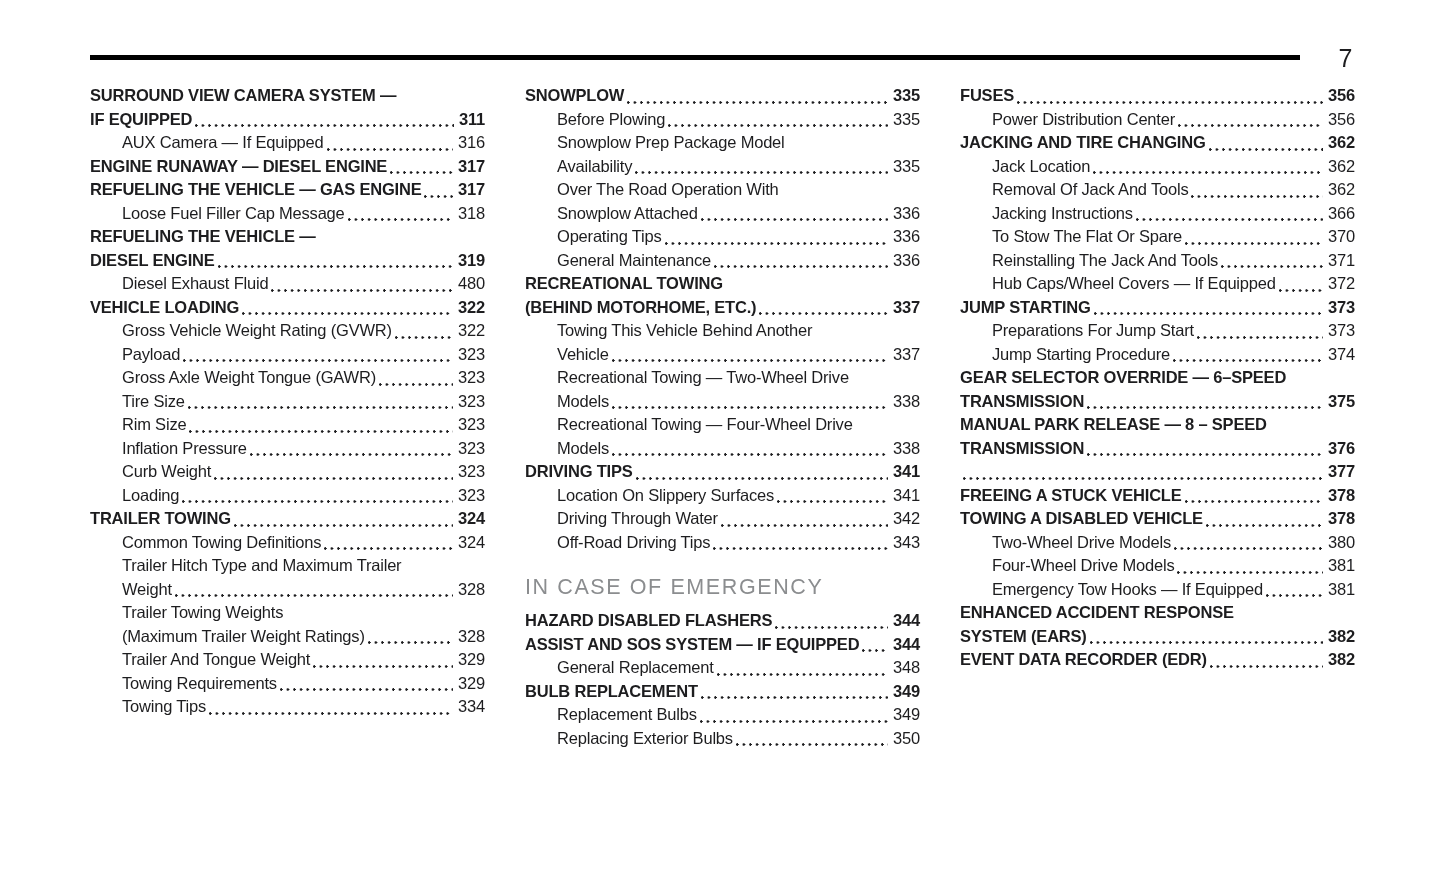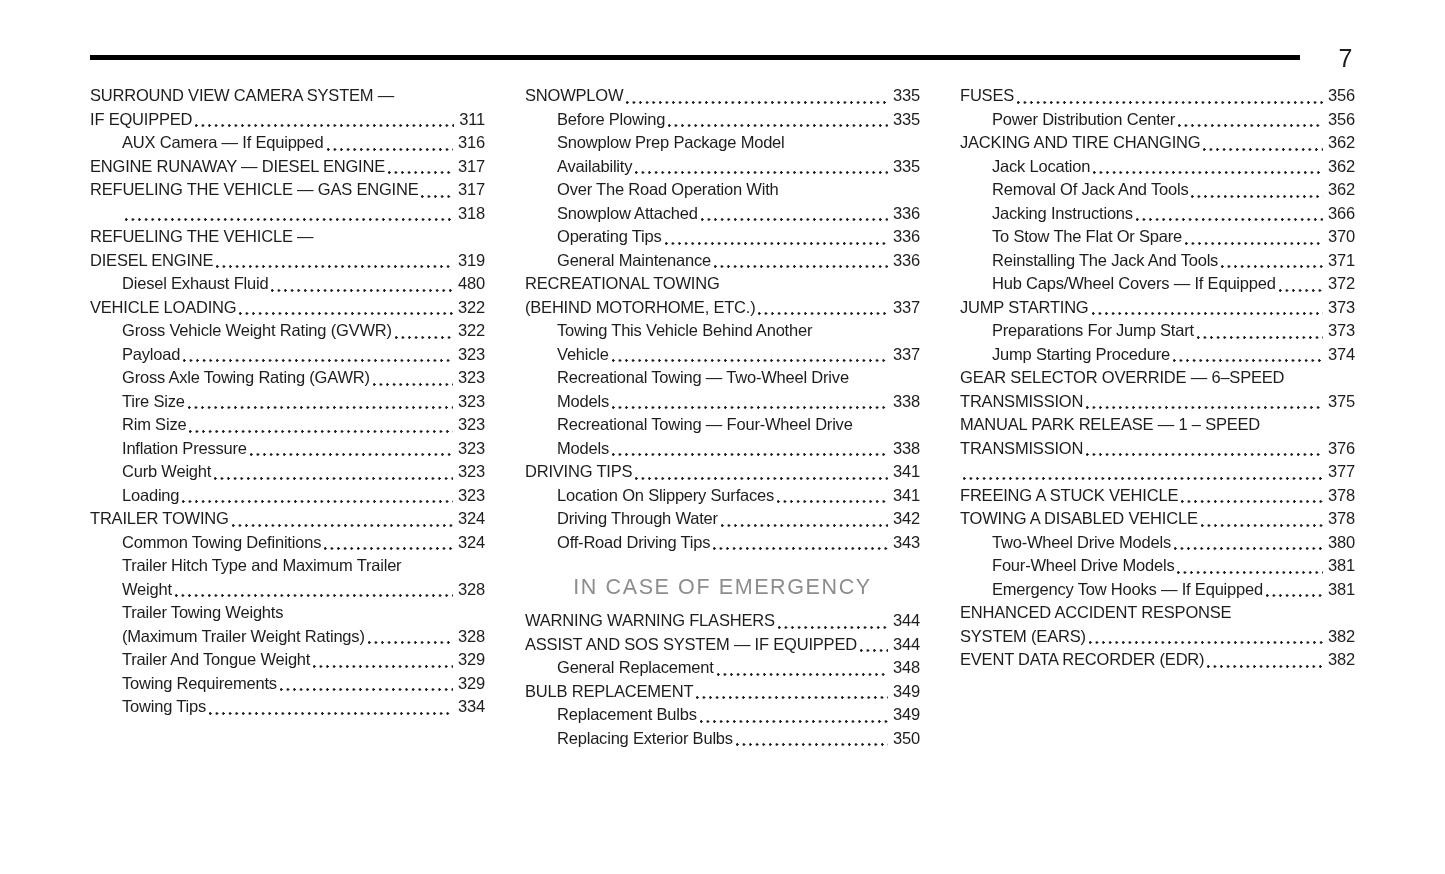--- a/index.html
+++ b/index.html
@@ -36,41 +36,40 @@
 
   
   .row{
     display:flex;
     align-items:baseline;
     line-height:23.5px;
     font-size:16.5px;
     letter-spacing:-0.2px;
   }
   .row .t{white-space:nowrap;}
-  .row.main{font-weight:normal;}
+  .row.main{font-weight:bold;}
   .row.sub{padding-left:32px;text-align:center;}
   .row .p{margin-left:3px;}
   .leader{
     flex:1;
     min-width:10px;
     align-self:flex-end;
     height:3px;
     margin:0 2px 4px 3px;
     background-image:radial-gradient(circle at 1.3px 1.5px, var(--ink) 1.1px, transparent 1.45px);
     background-size:6.6px 3px;
     background-repeat:repeat-x;
   }
   .row.section{
     color:var(--section);
     font-weight:400;
     font-size:21.5px;
     letter-spacing:1.6px;
     line-height:24px;
     margin:21px 0 10px 0;
-    justify-content:center;
   }
 </style>
 </head>
 <body>
 
 <div class="page">
   <div class="hdr">
     <div class="rule"></div>
     <div class="pagenum">7</div>
   </div>
@@ -93,20 +92,21 @@
           <span class="t">ENGINE RUNAWAY — DIESEL ENGINE</span>
           <span class="leader"></span>
           <span class="p">317</span>
         </div>
         <div class="row main">
           <span class="t">REFUELING THE VEHICLE — GAS ENGINE</span>
           <span class="leader"></span>
           <span class="p">317</span>
         </div>
         <div class="row sub">
+          <span class="t">Loose Fuel Filler Cap Message</span>
           <span class="leader"></span>
           <span class="p">318</span>
         </div>
         <div class="row main">
           <span class="t">REFUELING THE VEHICLE —</span>
         </div>
         <div class="row main">
           <span class="t">DIESEL ENGINE</span>
           <span class="leader"></span>
           <span class="p">319</span>
@@ -125,21 +125,21 @@
           <span class="t">Gross Vehicle Weight Rating (GVWR)</span>
           <span class="leader"></span>
           <span class="p">322</span>
         </div>
         <div class="row sub">
           <span class="t">Payload</span>
           <span class="leader"></span>
           <span class="p">323</span>
         </div>
         <div class="row sub">
-          <span class="t">Gross Axle Towing Rating (GAWR)</span>
+          <span class="t">Gross Axle Weight Tongue (GAWR)</span>
           <span class="leader"></span>
           <span class="p">323</span>
         </div>
         <div class="row sub">
           <span class="t">Tire Size</span>
           <span class="leader"></span>
           <span class="p">323</span>
         </div>
         <div class="row sub">
           <span class="t">Rim Size</span>
@@ -289,21 +289,21 @@
         </div>
         <div class="row sub">
           <span class="t">Off-Road Driving Tips</span>
           <span class="leader"></span>
           <span class="p">343</span>
         </div>
         <div class="row section">
           <span class="t">IN CASE OF EMERGENCY</span>
         </div>
         <div class="row main">
-          <span class="t">WARNING WARNING FLASHERS</span>
+          <span class="t">HAZARD DISABLED FLASHERS</span>
           <span class="leader"></span>
           <span class="p">344</span>
         </div>
         <div class="row main">
           <span class="t">ASSIST AND SOS SYSTEM — IF EQUIPPED</span>
           <span class="leader"></span>
           <span class="p">344</span>
         </div>
         <div class="row sub">
           <span class="t">General Replacement</span>
@@ -389,21 +389,21 @@
         </div>
         <div class="row main">
           <span class="t">GEAR SELECTOR OVERRIDE — 6–SPEED</span>
         </div>
         <div class="row main">
           <span class="t">TRANSMISSION</span>
           <span class="leader"></span>
           <span class="p">375</span>
         </div>
         <div class="row main">
-          <span class="t">MANUAL PARK RELEASE — 1 – SPEED</span>
+          <span class="t">MANUAL PARK RELEASE — 8 – SPEED</span>
         </div>
         <div class="row main">
           <span class="t">TRANSMISSION</span>
           <span class="leader"></span>
           <span class="p">376</span>
         </div>
         <div class="row main">
           <span class="leader"></span>
           <span class="p">377</span>
         </div>

